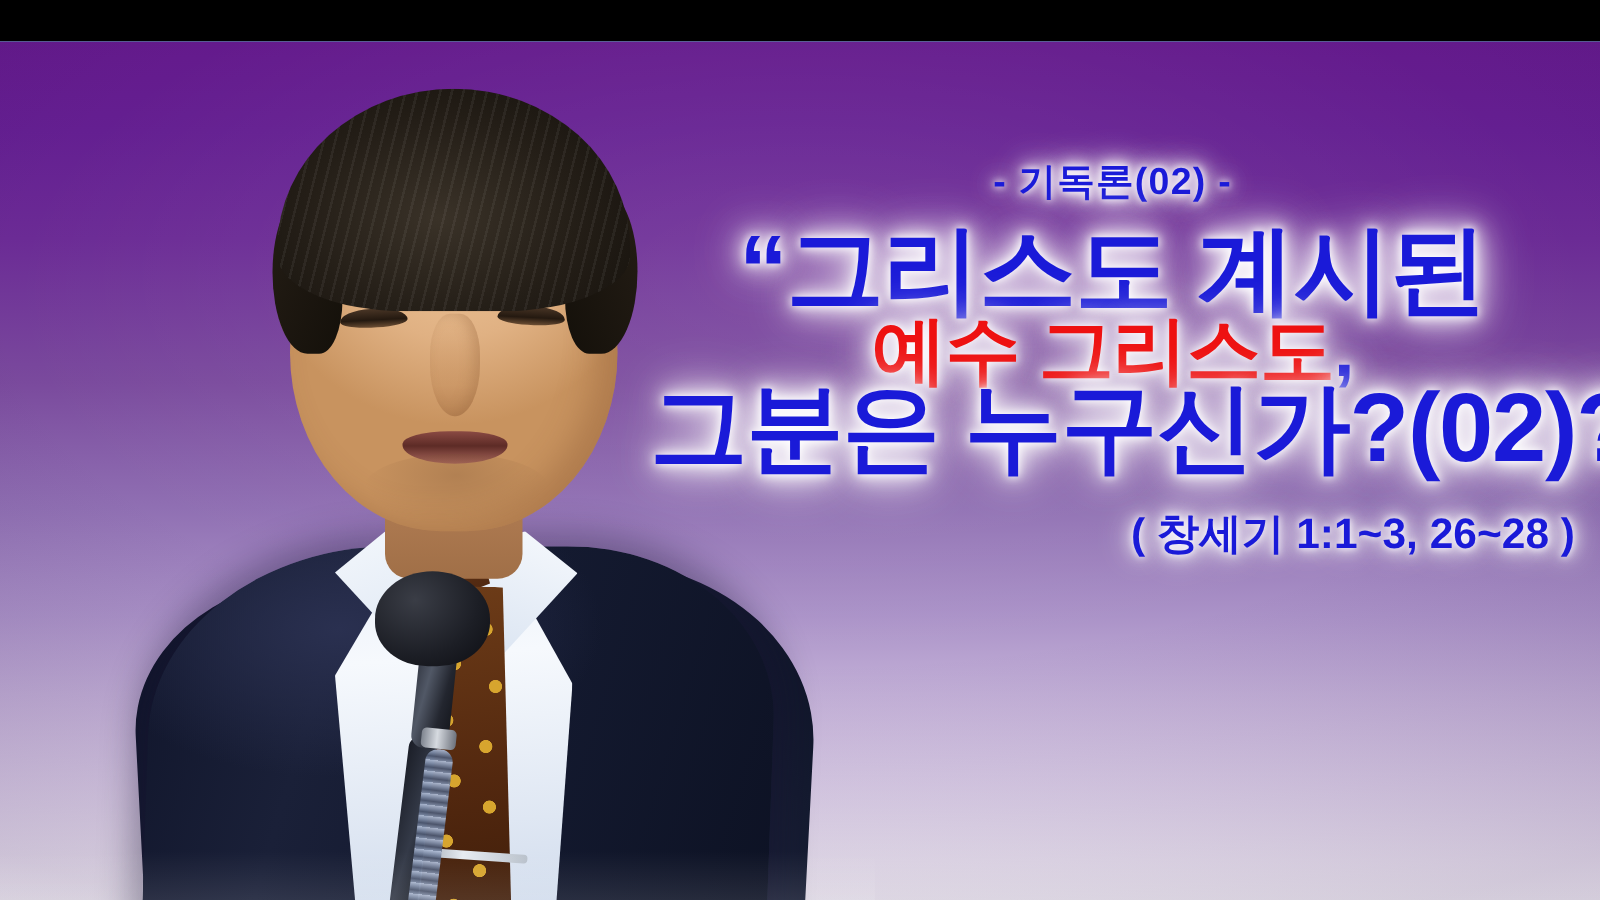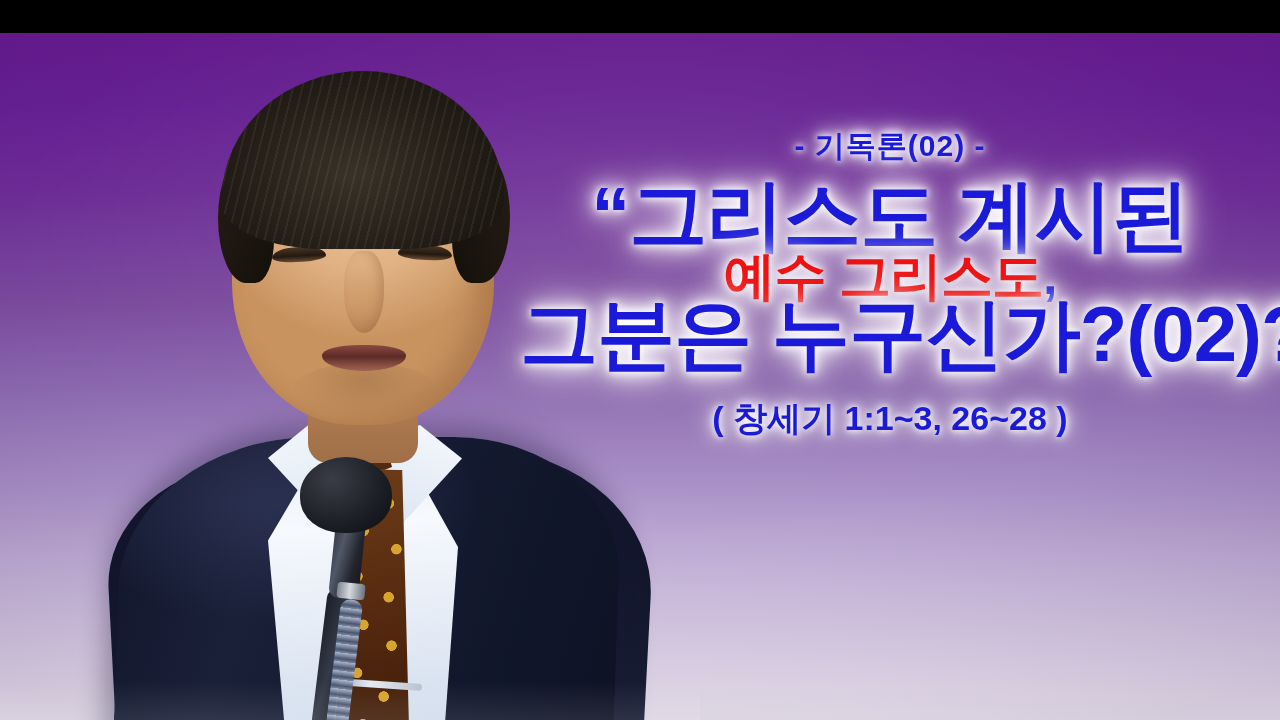--- a/index.html
+++ b/index.html
@@ -343,21 +343,21 @@
     white-space: nowrap;
   }
   .tline-1 {
     font-size: 78px;
     color: #1a1ad8;
     text-shadow:
       0 0 7px #fff, 0 0 14px #fff, 0 0 22px #fff,
       0 0 32px #ffffff, 0 0 44px rgba(255,255,255,0.9);
   }
   .tline-2 {
-    font-size: 52px;
+    font-size: 60px;
     color: #ee1111;
     margin-top: -6px;
     text-shadow:
       0 0 7px #fff, 0 0 14px #fff, 0 0 22px #fff,
       0 0 32px #ffffff, 0 0 44px rgba(255,255,255,0.9);
   }
   .tline-2 .comma { color: #1a1ad8; }
   .tline-3 {
     font-size: 78px;
     color: #1a1ad8;
@@ -368,20 +368,21 @@
   }
   .scripture {
     margin-top: 22px;
     font-size: 34px;
     font-weight: bold;
     color: #1a1ad8;
     letter-spacing: 0px;
     text-shadow:
       0 0 6px #fff, 0 0 12px #fff, 0 0 20px #fff,
       0 0 28px rgba(255,255,255,0.9);
+    text-align: right;
   }
 </style>
 </head>
 <body>
 
 <div id="stage">
 
   <div class="bg"></div>
   <div class="bg-vignette"></div>
 

